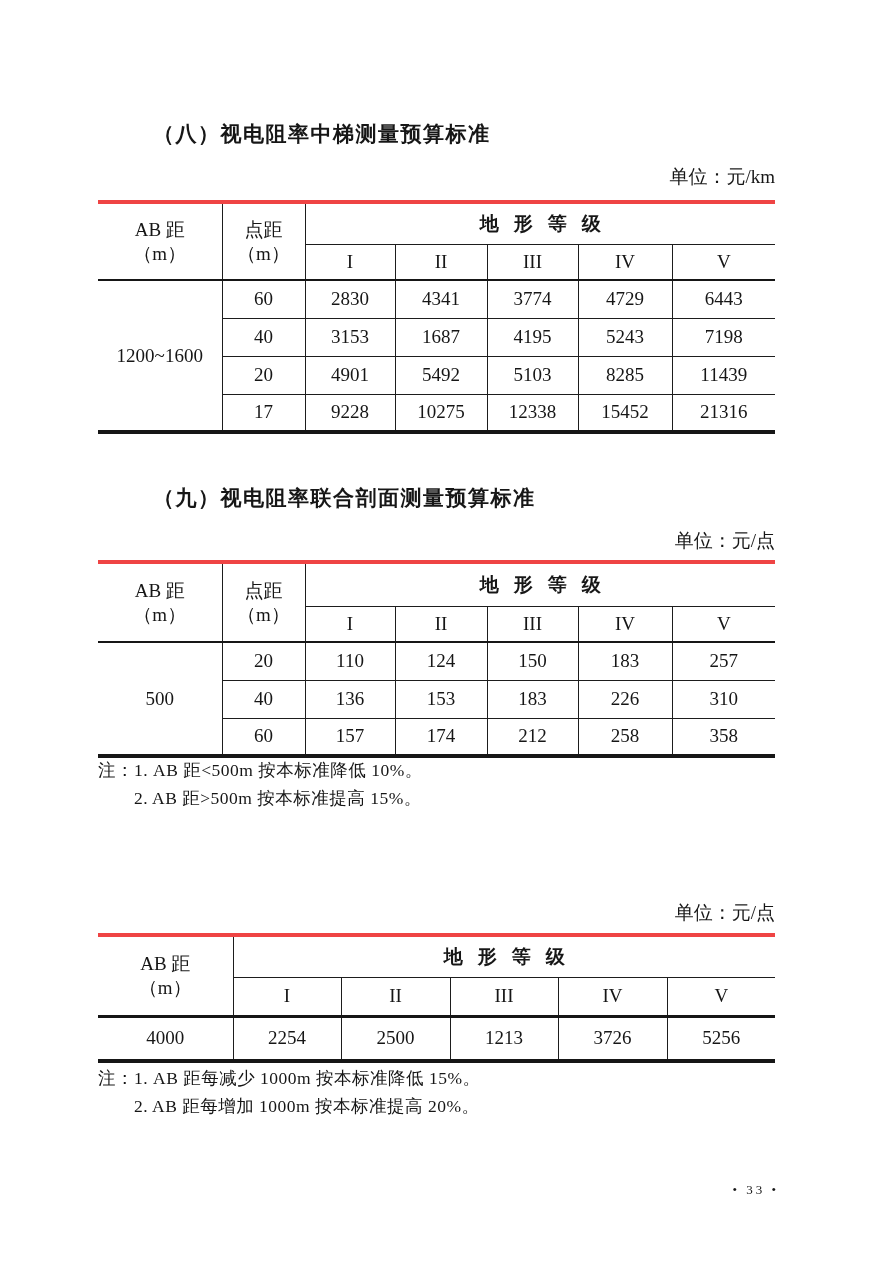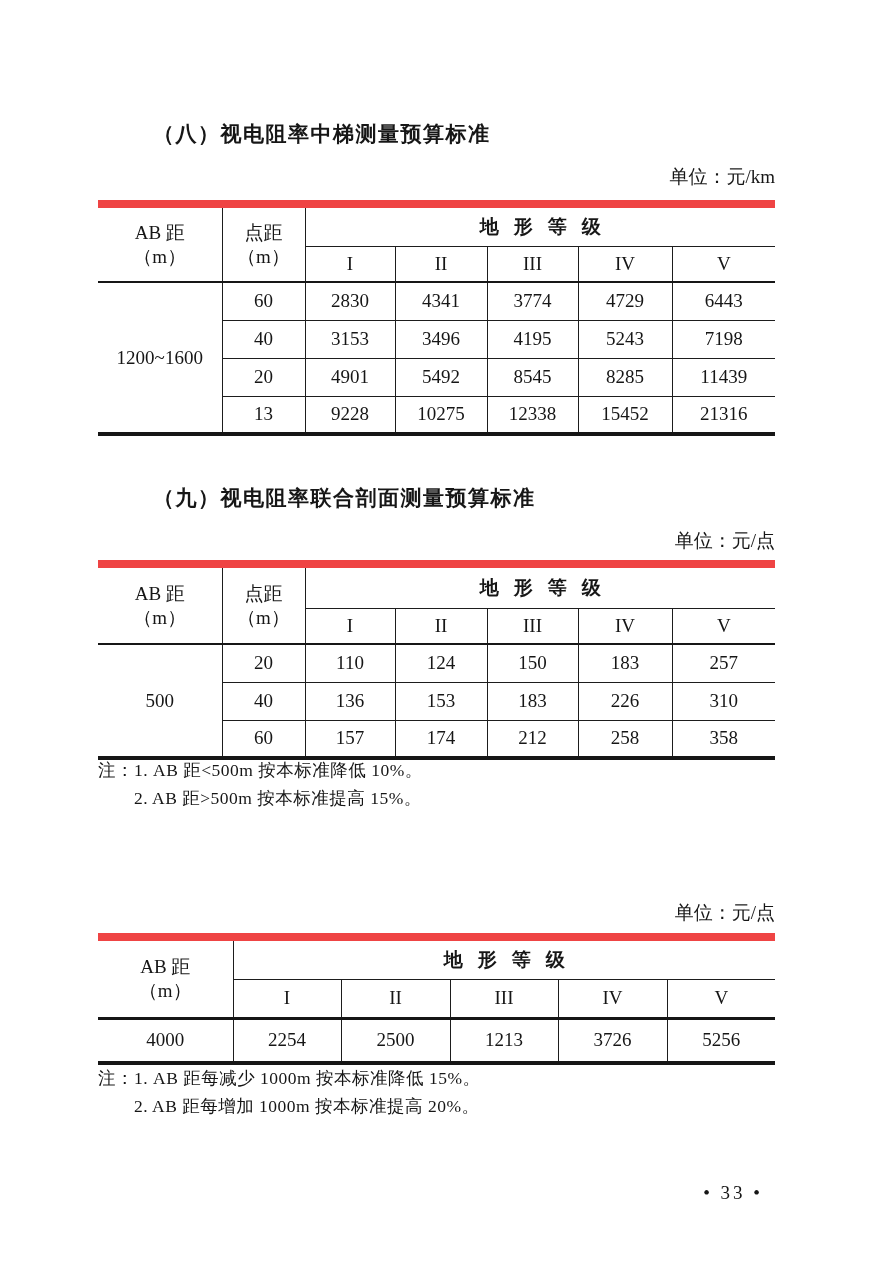--- a/index.html
+++ b/index.html
@@ -15,21 +15,21 @@
   #title-a { left:153px; top:120px; }
   #title-b { left:153px; top:484px; }
   #title-c { left:153px; top:858px; }
   .unit-label { position:absolute; right:98px; font-size:19px; white-space:nowrap; }
   #unit-a { top:164px; }
   #unit-b { top:528px; }
   #unit-c { top:900px; }
   table.btable {
     position:absolute; left:98px; width:677px; table-layout:fixed;
     border-collapse:collapse;
-    border-top:8px solid #ef4444; border-bottom:4px solid #161616;
+    border-top:4px solid #ef4444; border-bottom:4px solid #161616;
   }
   #table-a { top:200px; }
   #table-b { top:560px; }
   #table-c { top:933px; }
   .btable td {
     border:1.5px solid #1d1d1d; text-align:center; vertical-align:middle;
     padding:0; font-size:19px; line-height:1.25; overflow:hidden;
   }
   .btable td.no-l { border-left:none; }
   .btable td.no-r { border-right:none; }
@@ -38,21 +38,21 @@
   .hdr { font-size:18px; }
   .terrain { letter-spacing:15px; text-indent:15px; font-size:19px;font-weight:bold; }
   tr.ra1 { height:42px; } tr.ra2 { height:36px; } tr.rad { height:38px; }
   tr.rb1 { height:44px; } tr.rb2 { height:36px; } tr.rbd { height:38px; }
   tr.rc1 { height:42px; } tr.rc2 { height:39px; } tr.rcd { height:45px; }
   .note-line { position:absolute; font-size:17.5px; white-space:nowrap; letter-spacing:0.5px; }
   #note-b-1 { left:98px;  top:758px; }
   #note-b-2 { left:134px; top:786px; }
   #note-c-1 { left:98px;  top:1066px; }
   #note-c-2 { left:134px; top:1094px; }
-  .page-number { position:absolute; right:110px; top:1182px; font-size:19px; letter-spacing:3px; }
+  .page-number { position:absolute; right:94px; top:1182px; font-size:13px; letter-spacing:3px; }
 </style>
 </head>
 <body>
 
 <div class="page">
 
   <h2 class="sec-title" id="title-a">（八）视电阻率中梯测量预算标准</h2>
   <div class="unit-label" id="unit-a">单位：元/km</div>
 
   <table class="btable" id="table-a">
@@ -89,35 +89,35 @@
         <td>60</td>
         <td>2830</td>
         <td>4341</td>
         <td>3774</td>
         <td>4729</td>
         <td class="no-r">6443</td>
       </tr>
       <tr class="rad">
         <td>40</td>
         <td>3153</td>
-        <td>3496</td>
+        <td>1687</td>
         <td>4195</td>
         <td>5243</td>
         <td class="no-r">7198</td>
       </tr>
       <tr class="rad">
         <td>20</td>
         <td>4901</td>
         <td>5492</td>
-        <td>8545</td>
+        <td>5103</td>
         <td>8285</td>
         <td class="no-r">11439</td>
       </tr>
       <tr class="rad">
-        <td>13</td>
+        <td>17</td>
         <td>9228</td>
         <td>10275</td>
         <td>12338</td>
         <td>15452</td>
         <td class="no-r">21316</td>
       </tr>
     </tbody>
   </table>
 
   <h2 class="sec-title" id="title-b">（九）视电阻率联合剖面测量预算标准</h2>

